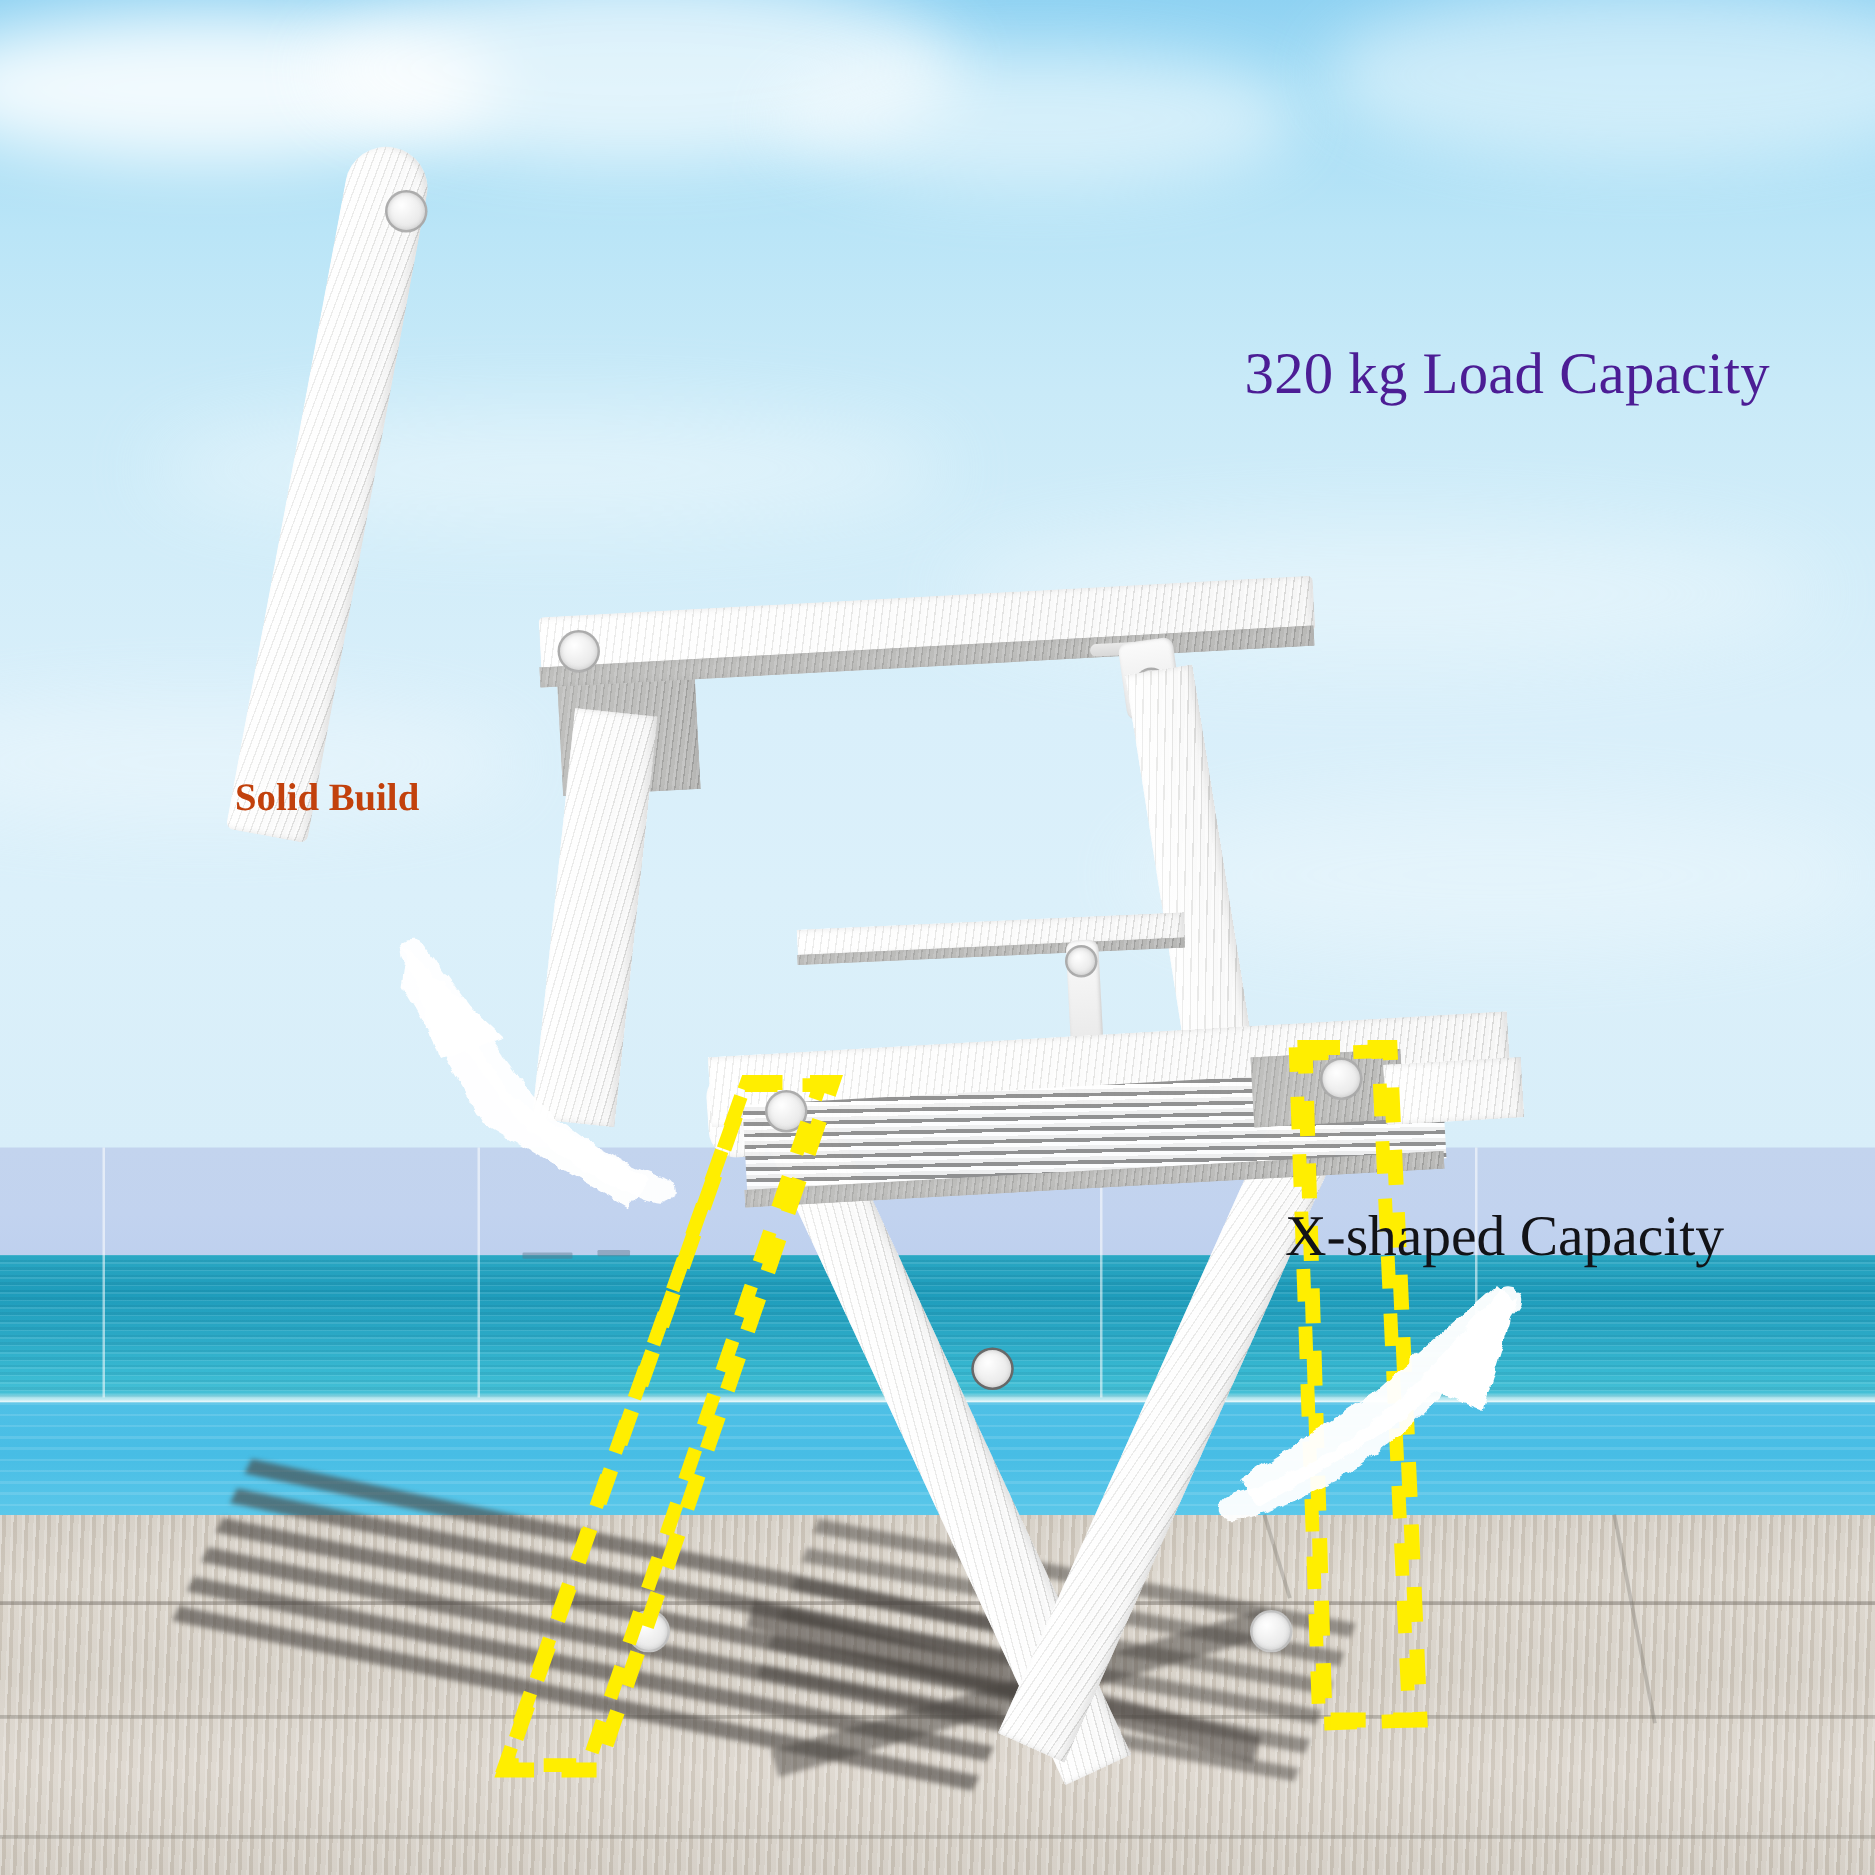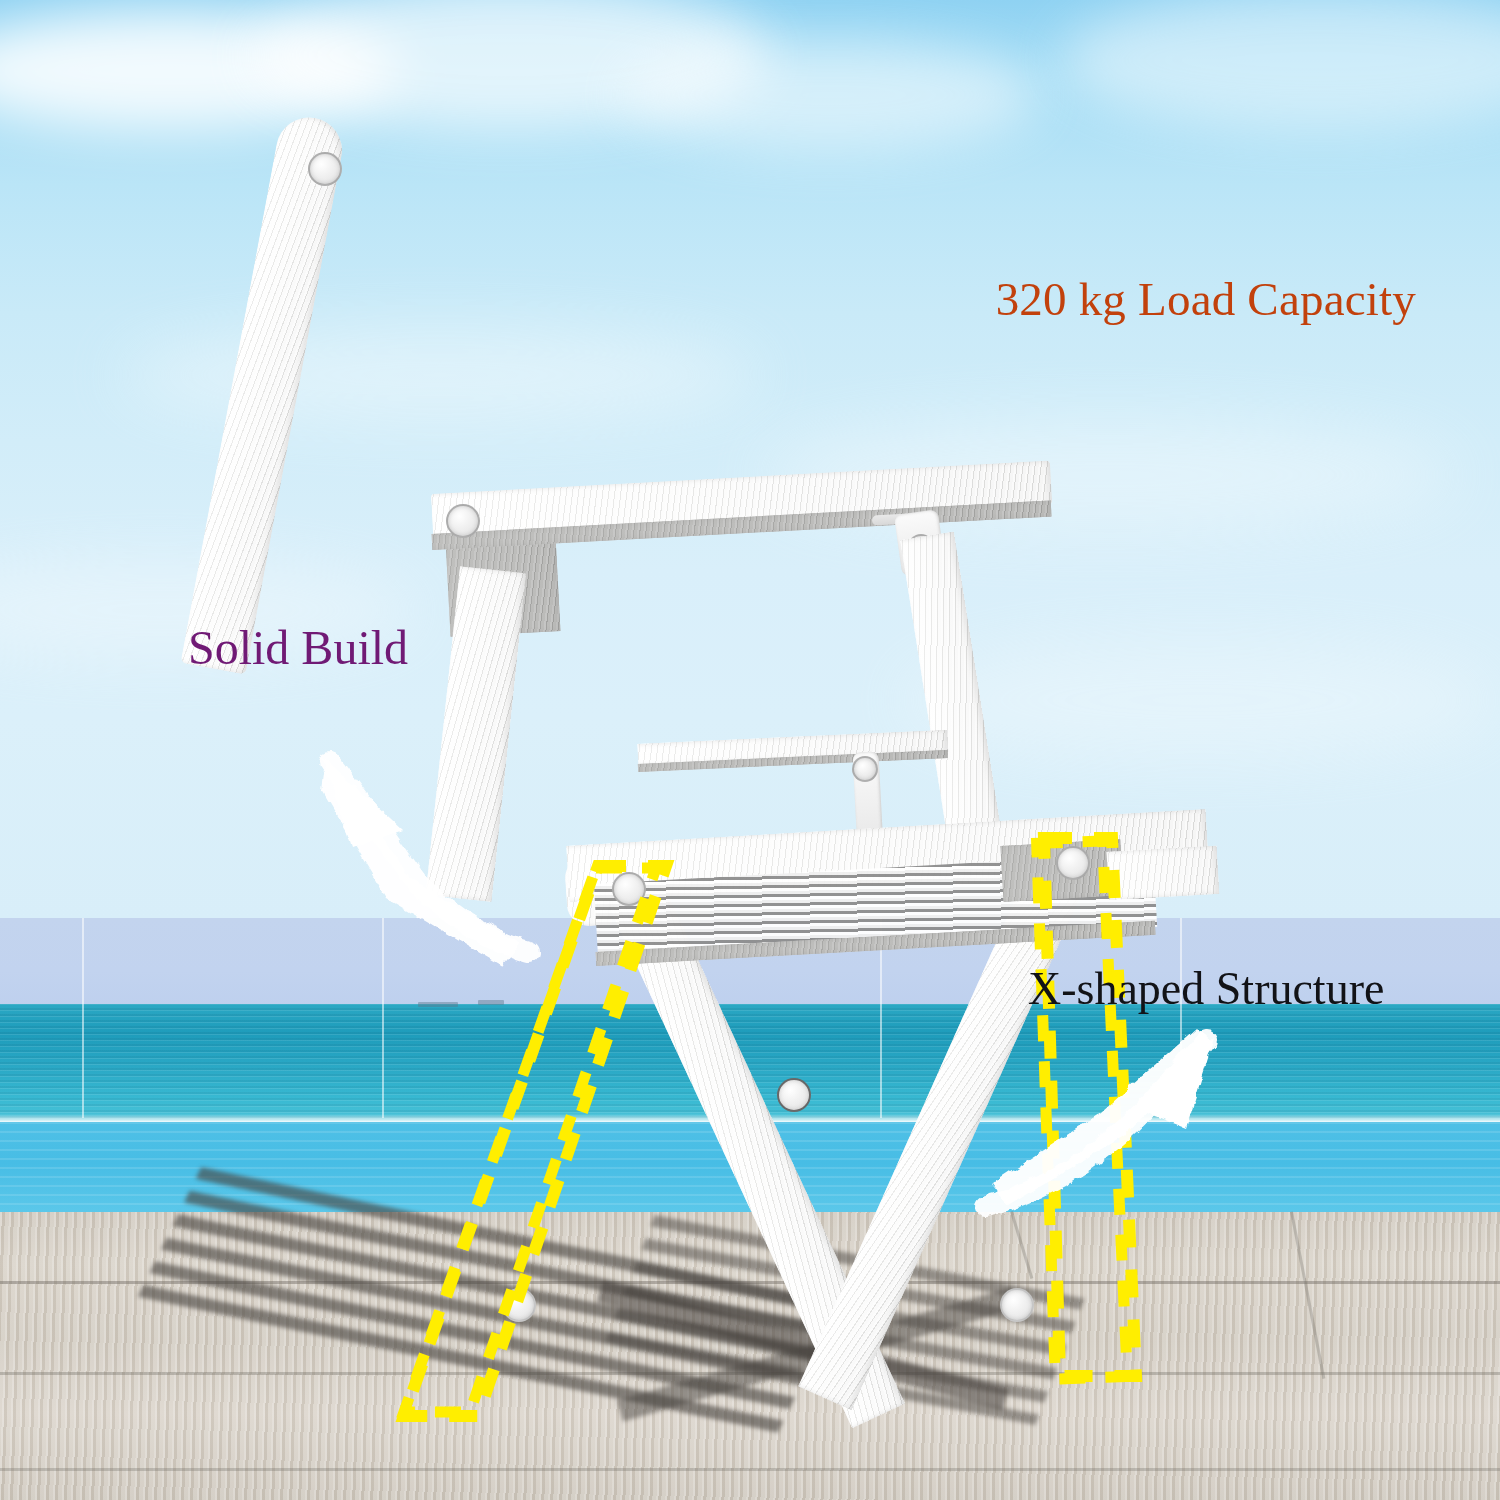--- a/index.html
+++ b/index.html
@@ -250,27 +250,27 @@
     letter-spacing:.5px;
     color:#15161a;
   }
   .headline .l2{display:block;}
   .subline{
     position:absolute;right:84px;top:272px;width:720px;
     text-align:right;
     font-family:"Liberation Serif", serif;
     font-weight:400;
     font-size:47px;
-    color:#c2410c;
+    color:#4c1d95;
     letter-spacing:.2px;
   }
   .labelSolid{
     position:absolute;left:188px;top:620px;
     font-family:"Liberation Serif", serif;
-    font-size:48px;color:#701a75;font-weight:400;
+    font-size:31px;color:#c2410c;font-weight:700;
   }
   .labelX{
     position:absolute;left:1028px;top:962px;
     font-family:"Liberation Serif", serif;
     font-size:46px;color:#121317;font-weight:400;
   }
 </style>
 </head>
 <body>
 
@@ -389,15 +389,15 @@
       <path d="M 1212 1042 L 1124 1136 L 1008 1206 L 992 1184 L 1102 1112 L 1196 1028 Z" fill="#ffffff" opacity="0.97"></path>
       <path d="M 1206 1040 C 1172 1082 1130 1128 1092 1156 C 1058 1182 1014 1200 986 1206" stroke="#ffffff" stroke-width="22" fill="none" stroke-linecap="round" opacity="0.95"></path>
       <path d="M 1214 1038 L 1134 1108 L 1186 1128 Z" fill="#ffffff"></path>
     </g>
   </svg>
 
 
   <div class="subline">320 kg Load Capacity</div>
 
   <div class="labelSolid">Solid Build</div>
-  <div class="labelX">X-shaped Structure</div>
+  <div class="labelX">X-shaped Capacity</div>
 
 </div>
 
 </body></html>

